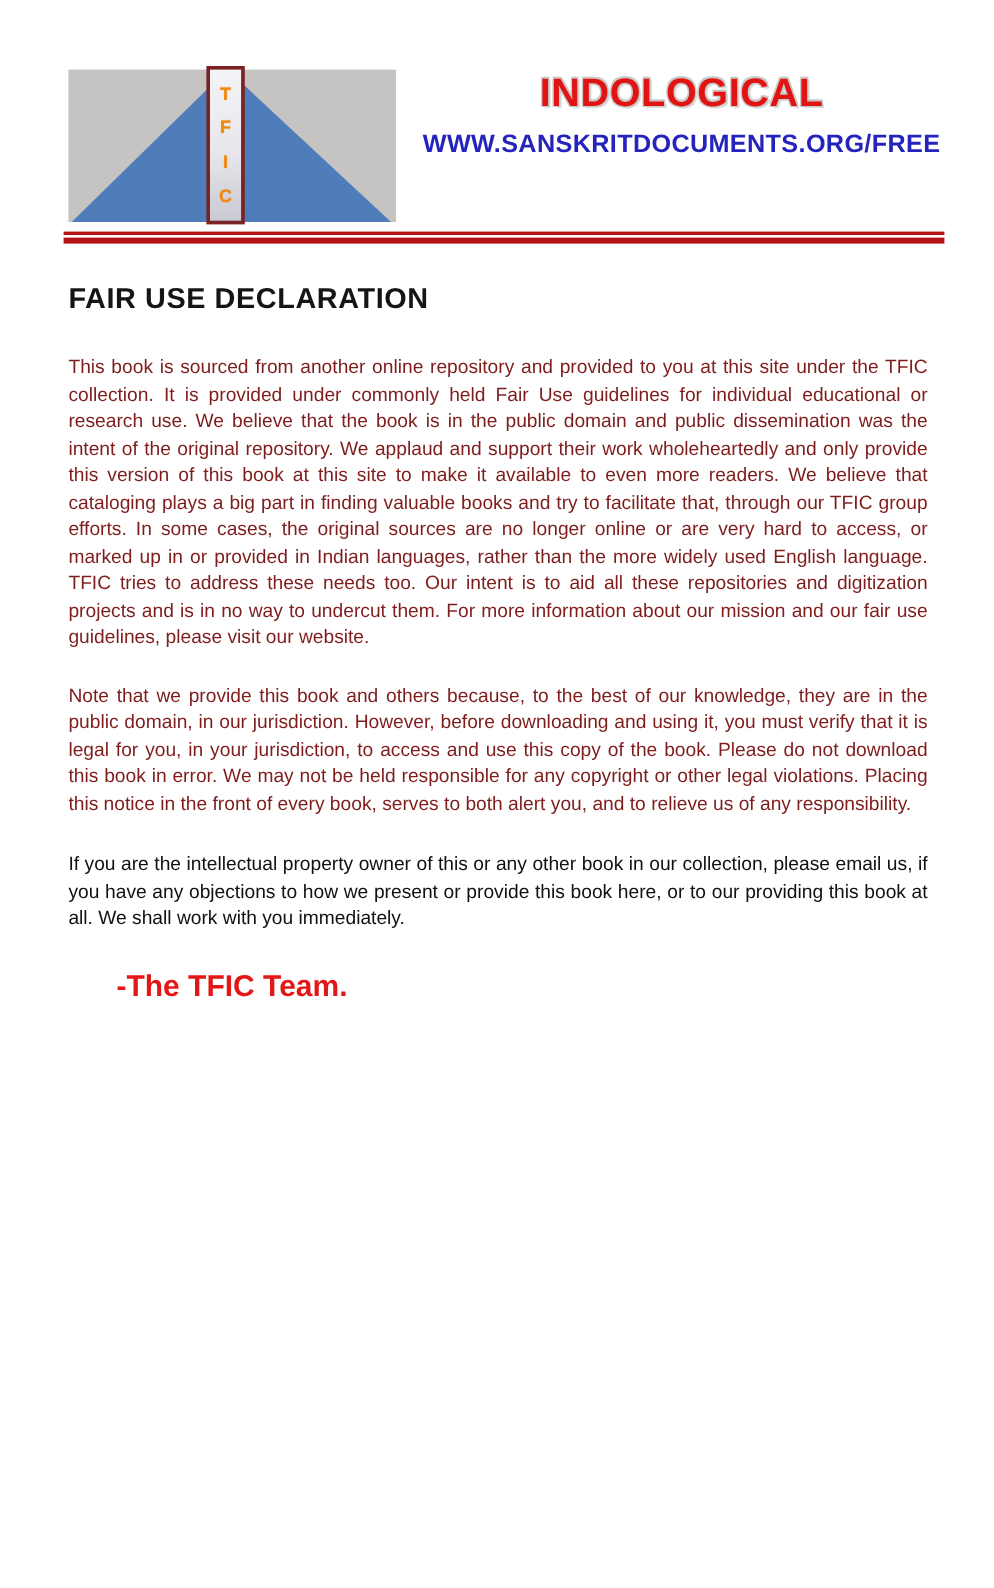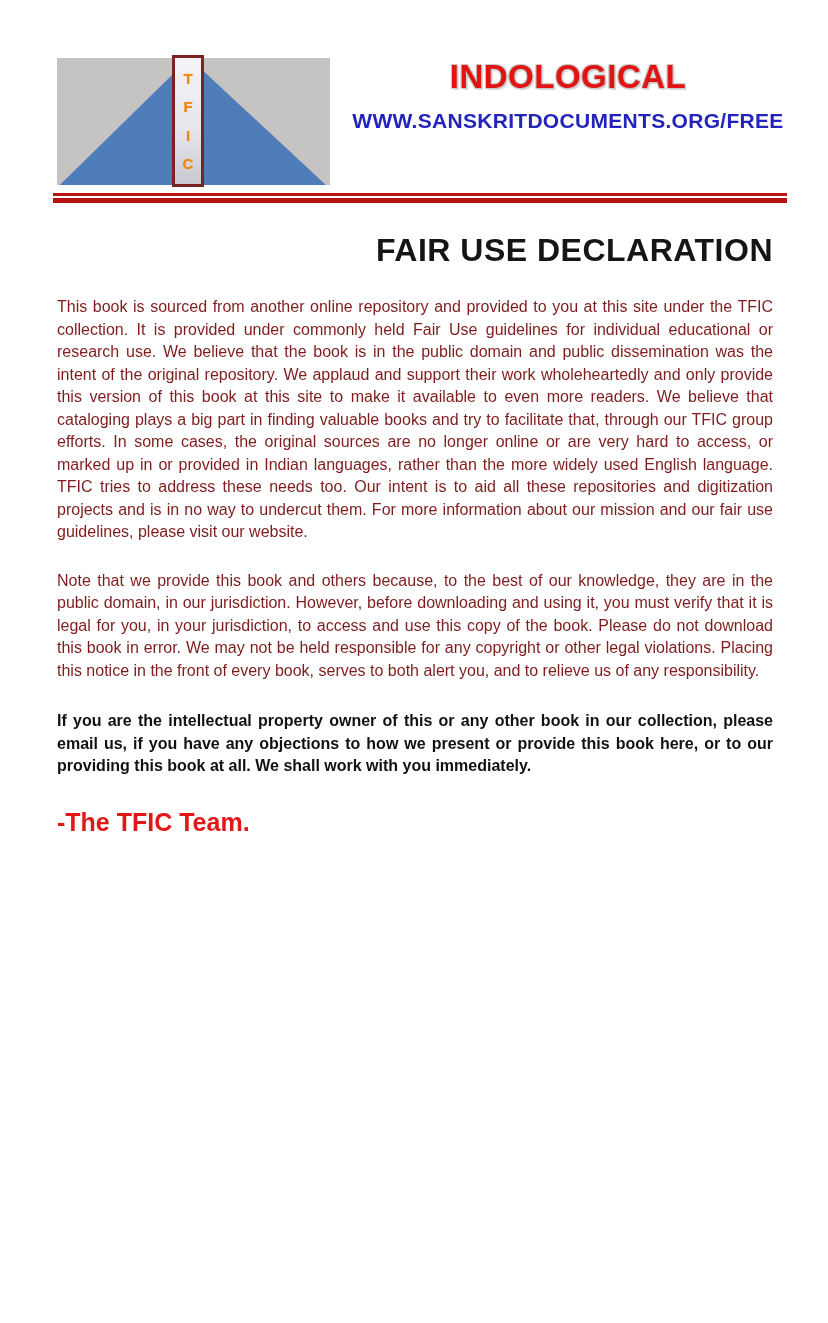--- a/index.html
+++ b/index.html
@@ -72,40 +72,41 @@
   
   .red-rule { margin: 8px 41px 0 53px; }
   .red-rule .rule-thin  { height: 3px; background: var(--rule_red, #b61414); }
   .red-rule .rule-gap   { height: 2px; background: #ffffff; }
   .red-rule .rule-thick { height: 5px; background: var(--rule_red, #b61414); }
 
   
   main { margin: 0 55px 0 57px; }
   h1.doc-title {
     margin: 27px 0 0 0;
-    text-align: right;
-    font-size: 32px;
+    text-align: left;
+    font-size: 24px;
     line-height: 40px;
     font-weight: bold;
     color: #151515;
     letter-spacing: 0.5px;
   }
   p.body-para {
     margin: 26px 0 0 0;
     font-size: 16px;
     line-height: 22.5px;
     text-align: justify;
     color: #7f1d1d;
   }
-  p.body-para.bold-para { font-weight: bold; margin-top: 28px; color: #111; }
+  p.body-para.bold-para { font-weight: normal; margin-top: 28px; color: #111; }
   .signature {
     margin-top: 30px;
     font-size: 25px;
     font-weight: bold;
     color: var(--signature_red, #e31717);
+    margin-left: 40px;
   }
 </style>
 </head>
 <body>
 
 <div class="page">
 
   <header class="masthead">
     <div class="logo">
       <div class="logo-triangle"></div>

